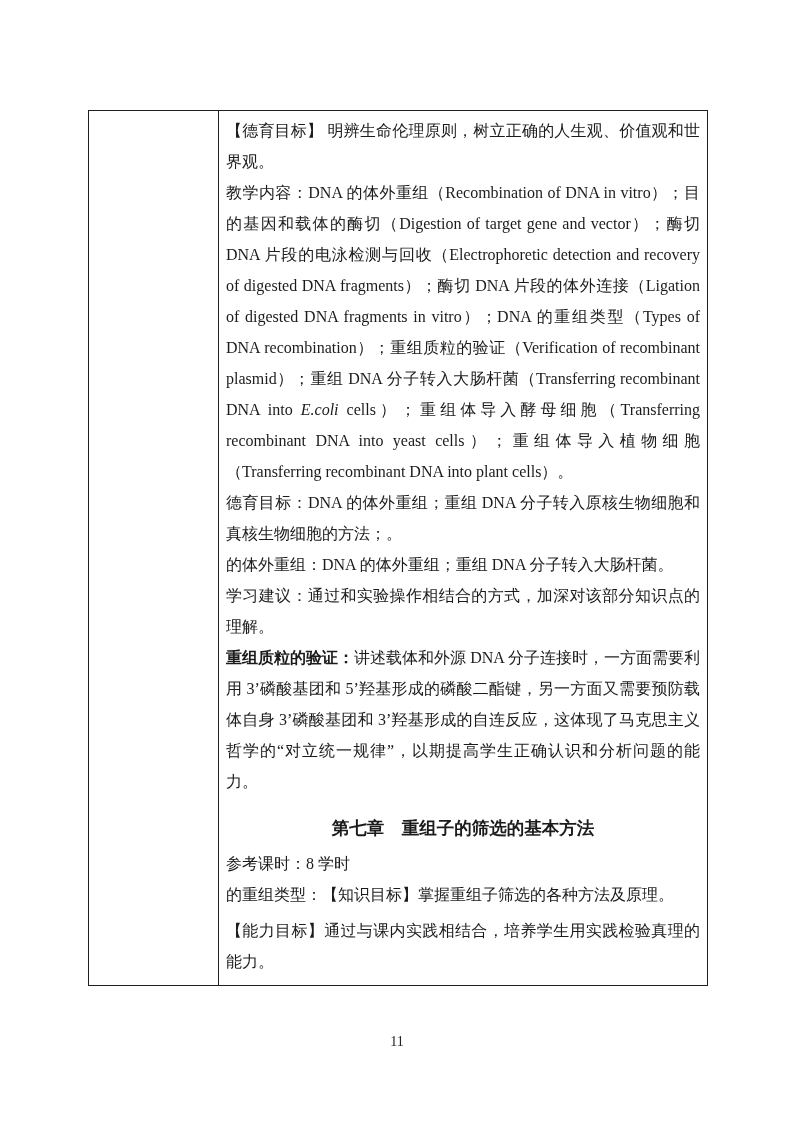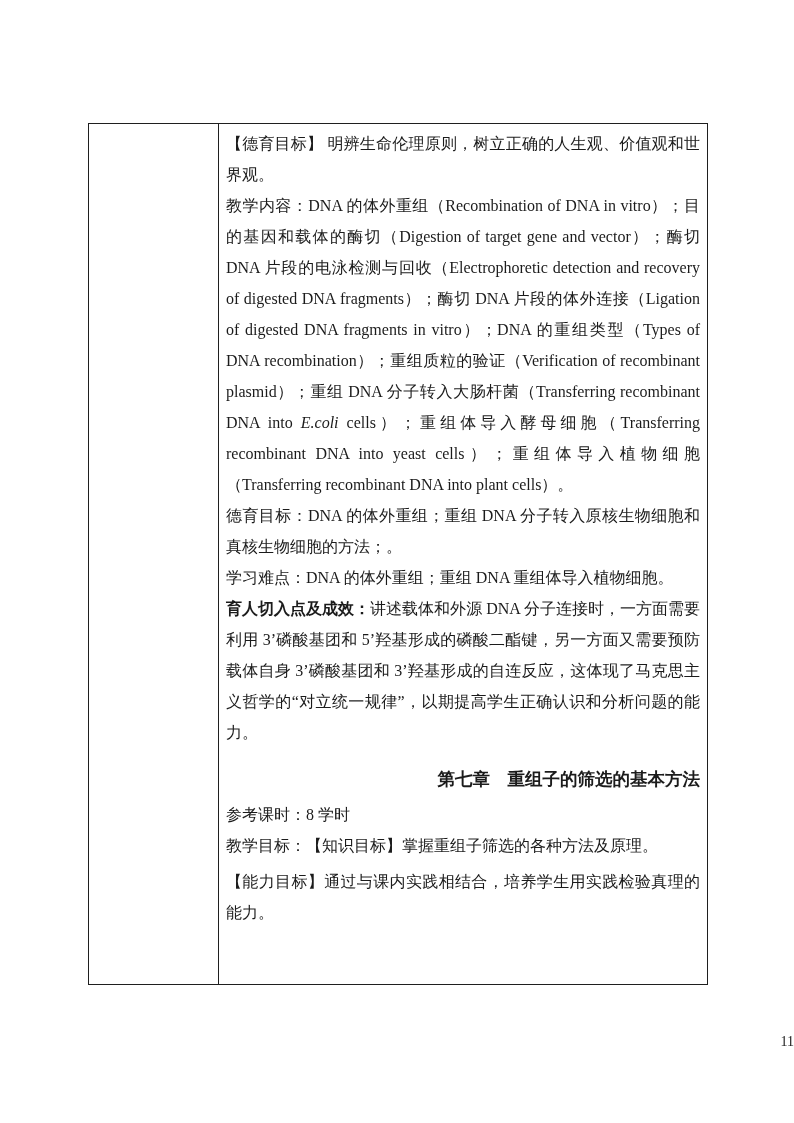--- a/index.html
+++ b/index.html
@@ -12,21 +12,21 @@
     width: 794px;
     height: 1123px;
     background: #ffffff;
     overflow: hidden;
     font-family: "Liberation Serif", "DejaVu Serif", serif;
     color: #1b1b1b;
   }
   .doc-table {
     position: absolute;
     left: 88px;
-    top: 123px;
+    top: 110px;
     width: 620px;
     min-height: 862px;
     box-sizing: border-box;
     border: 1.5px solid #1f1f1f;
     display: flex;
     align-items: stretch;
   }
   .cell-left {
     width: 129px;
     flex-shrink: 0;
@@ -38,56 +38,57 @@
     min-width: 0;
   }
   .para {
     margin: 0;
     font-size: 16px;
     line-height: 31px;
     text-align: justify;
     word-break: break-word;
   }
   .para.heading {
-    text-align: right;
+    text-align: center;
     font-size: 17.5px;
     margin: 16px 0 4px 0;
   }
   .para.gap-top {
     margin-top: 5px;
   }
   .seg-b {
     font-weight: bold;
     font-family: "Liberation Sans", "DejaVu Sans", sans-serif;
   }
   .seg-i {
     font-style: italic;
   }
   .page-number {
     position: absolute;
     top: 1034px;
     left: 0;
     width: 100%;
-    text-align: right;
+    text-align: center;
     font-size: 14px;
     color: #222222;
   }
 </style>
 </head>
 <body>
 
 <div class="page">
   <div class="doc-table">
     <div class="cell-left"></div>
     <div class="cell-right">
         <p class="para"><span>【德育目标】 明辨生命伦理原则，树立正确的人生观、价值观和世界观。</span></p>
         <p class="para"><span>教学内容：DNA 的体外重组（Recombination of DNA in vitro）；目的基因和载体的酶切（Digestion of target gene and vector）；酶切 DNA 片段的电泳检测与回收（Electrophoretic detection and recovery of digested DNA fragments）；酶切 DNA 片段的体外连接（Ligation of digested DNA fragments in vitro）；DNA 的重组类型（Types of DNA recombination）；重组质粒的验证（Verification of recombinant plasmid）；重组 DNA 分子转入大肠杆菌（Transferring recombinant DNA into </span><span class="seg-i">E.coli</span><span> cells）；重组体导入酵母细胞（Transferring recombinant DNA into yeast cells）；重组体导入植物细胞（Transferring recombinant DNA into plant cells）。</span></p>
         <p class="para"><span>德育目标：DNA 的体外重组；重组 DNA 分子转入原核生物细胞和真核生物细胞的方法；。</span></p>
-        <p class="para"><span>学习难点：DNA 的体外重组；重组 DNA 重组体导入植物细胞。</span></p>
-        <p class="para"><span class="seg-b">育人切入点及成效：</span><span>讲述载体和外源 DNA 分子连接时，一方面需要利用 3’磷酸基团和 5’羟基形成的磷酸二酯键，另一方面又需要预防载体自身 3’磷酸基团和 3’羟基形成的自连反应，这体现了马克思主义哲学的“对立统一规律”，以期提高学生正确认识和分析问题的能力。</span></p>
+        <p class="para"><span>的体外重组：DNA 的体外重组；重组 DNA 分子转入大肠杆菌。</span></p>
+        <p class="para"><span>学习建议：通过和实验操作相结合的方式，加深对该部分知识点的理解。</span></p>
+        <p class="para"><span class="seg-b">重组质粒的验证：</span><span>讲述载体和外源 DNA 分子连接时，一方面需要利用 3’磷酸基团和 5’羟基形成的磷酸二酯键，另一方面又需要预防载体自身 3’磷酸基团和 3’羟基形成的自连反应，这体现了马克思主义哲学的“对立统一规律”，以期提高学生正确认识和分析问题的能力。</span></p>
         <p class="para heading"><span class="seg-b">第七章　重组子的筛选的基本方法</span></p>
         <p class="para"><span>参考课时：8 学时</span></p>
-        <p class="para"><span>教学目标：【知识目标】掌握重组子筛选的各种方法及原理。</span></p>
+        <p class="para"><span>的重组类型：【知识目标】掌握重组子筛选的各种方法及原理。</span></p>
         <p class="para gap-top"><span>【能力目标】通过与课内实践相结合，培养学生用实践检验真理的能力。</span></p>
       </div>
   </div>
   <div class="page-number">11</div>
 </div>
 
 </body></html>

